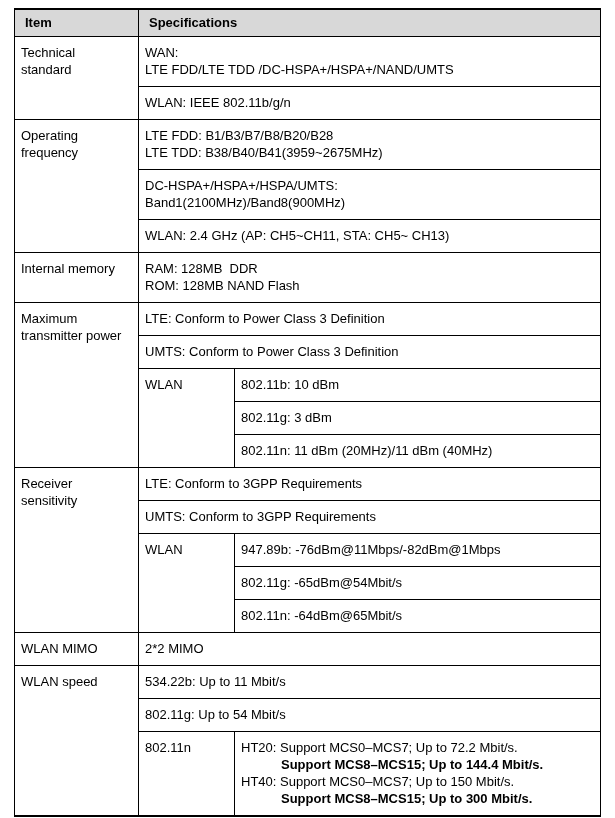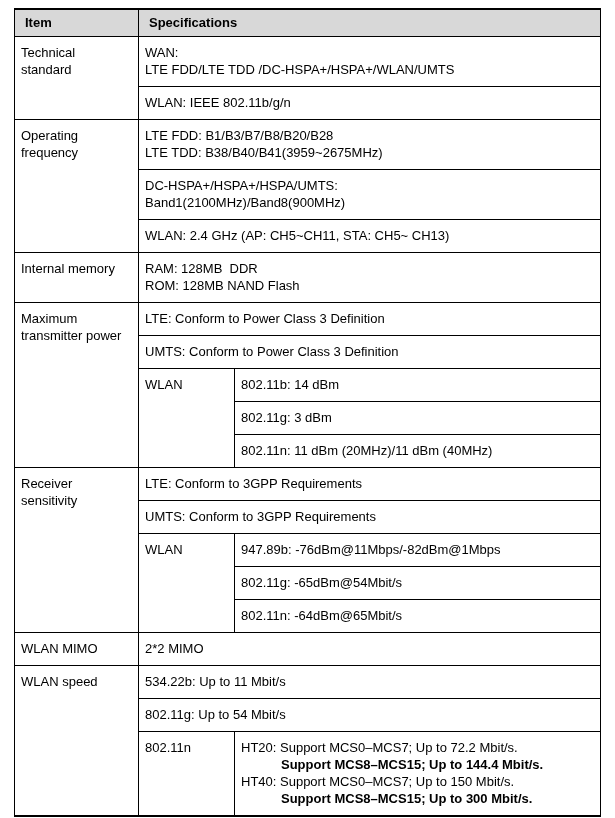--- a/index.html
+++ b/index.html
@@ -53,21 +53,21 @@
       <tr>
         <th>Item</th>
         <th colspan="2">Specifications</th>
       </tr>
     </thead>
     <tbody>
 
       <tr>
         <td rowspan="2">Technical standard</td>
         <td colspan="2" class="prewrap">WAN:
-LTE FDD/LTE TDD /DC-HSPA+/HSPA+/WLAN/UMTS</td>
+LTE FDD/LTE TDD /DC-HSPA+/HSPA+/NAND/UMTS</td>
       </tr>
       <tr>
         <td colspan="2">WLAN: IEEE 802.11b/g/n</td>
       </tr>
 
       <tr>
         <td rowspan="3">Operating frequency</td>
         <td colspan="2" class="prewrap">LTE FDD: B1/B3/B7/B8/B20/B28
 LTE TDD: B38/B40/B41(3959~2675MHz)</td>
       </tr>
@@ -87,21 +87,21 @@
 
       <tr>
         <td rowspan="5">Maximum transmitter power</td>
         <td colspan="2">LTE: Conform to Power Class 3 Definition</td>
       </tr>
       <tr>
         <td colspan="2">UMTS: Conform to Power Class 3 Definition</td>
       </tr>
       <tr>
         <td rowspan="3">WLAN</td>
-        <td>802.11b: 14 dBm</td>
+        <td>802.11b: 10 dBm</td>
       </tr>
       <tr>
         <td>802.11g: 3 dBm</td>
       </tr>
       <tr>
         <td>802.11n: 11 dBm (20MHz)/11 dBm (40MHz)</td>
       </tr>
 
       <tr>
         <td rowspan="5">Receiver sensitivity</td>

